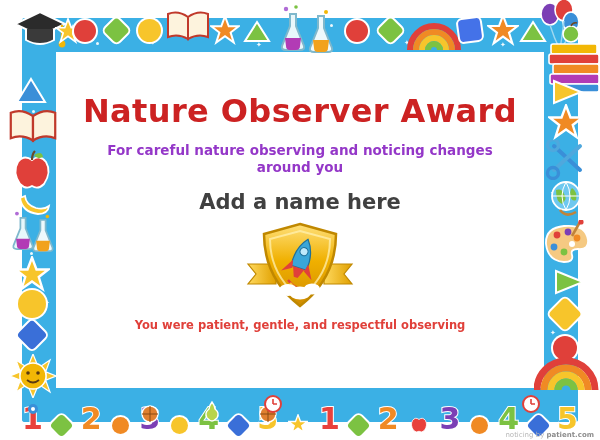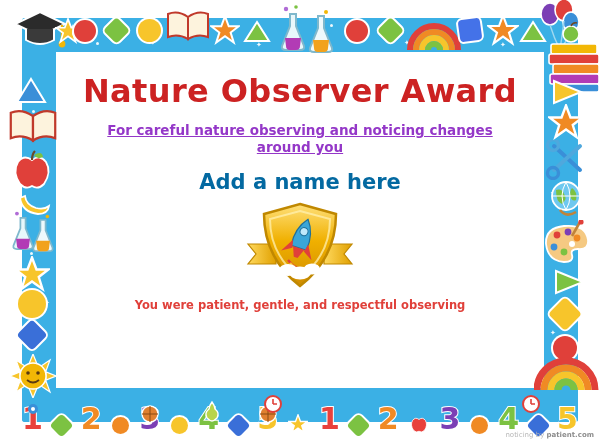--- a/index.html
+++ b/index.html
@@ -21,27 +21,27 @@
   .sparkle{position:absolute;color:#ffffff;font-size:7px;line-height:7px;opacity:.92;}
   .dot{position:absolute;background:#ffffff;border-radius:50%;opacity:.9;}
 
   
   .sticker{position:absolute;}
   .sq{border-radius:4px;transform:rotate(-8deg);box-shadow:0 0 0 2px #ffffff;}
   .diamond{transform:rotate(45deg);border-radius:4px;box-shadow:0 0 0 2px #ffffff;}
   .circ{border-radius:50%;box-shadow:0 0 0 2px #ffffff;}
 
   
-  .content{position:absolute;left:56px;top:44px;width:488px;height:332px;text-align:center;}
+  .content{position:absolute;left:56px;top:64px;width:488px;height:332px;text-align:center;}
 
   .title{margin:0;padding-top:28px;font-size:32px;font-weight:bold;color:#cc2222;
          letter-spacing:.4px;font-family:"DejaVu Sans","Liberation Sans",sans-serif;}
   .subtitle{margin:12px auto 0;width:390px;font-size:13.5px;font-weight:bold;color:#9437c8;
-            line-height:1.25;text-decoration:underline;}
-  .namefield{margin:14px 0 0;font-size:21px;font-weight:bold;color:#0369a1;}
+            line-height:1.25;}
+  .namefield{margin:14px 0 0;font-size:21px;font-weight:bold;color:#404040;}
 
   .badge-wrap{position:relative;width:100%;height:92px;margin-top:6px;}
   .praise{margin:6px 0 0;font-size:11.5px;font-weight:bold;color:#e0403a;}
   .signline{margin:9px 0 0;font-size:8.5px;font-weight:bold;color:#4e9b4e;letter-spacing:.2px;}
 
   
   .numstrip{position:absolute;left:16px;top:378px;width:568px;height:56px;
             display:flex;align-items:flex-end;justify-content:space-between;
             padding:0 6px;box-sizing:border-box;}
   .numitem{position:relative;font-size:30px;font-weight:bold;line-height:1;

